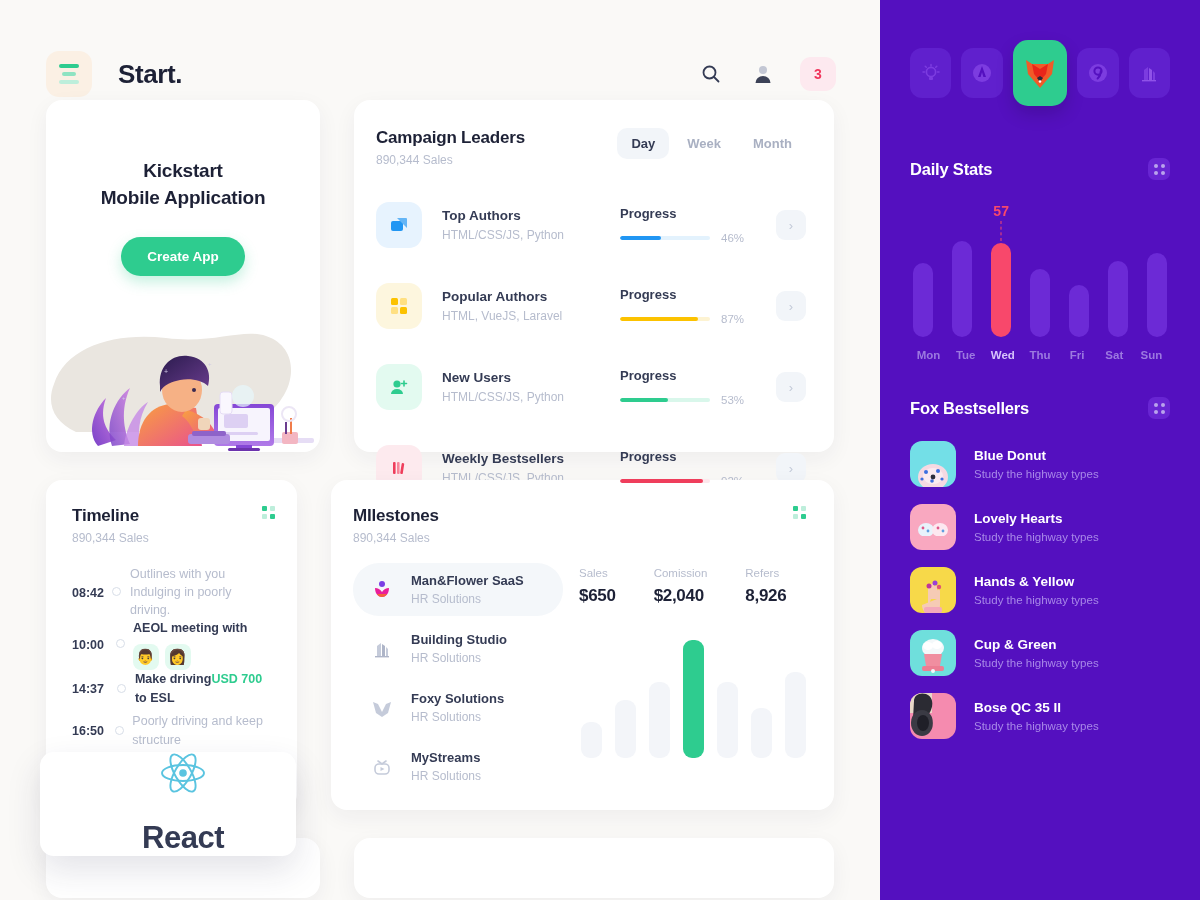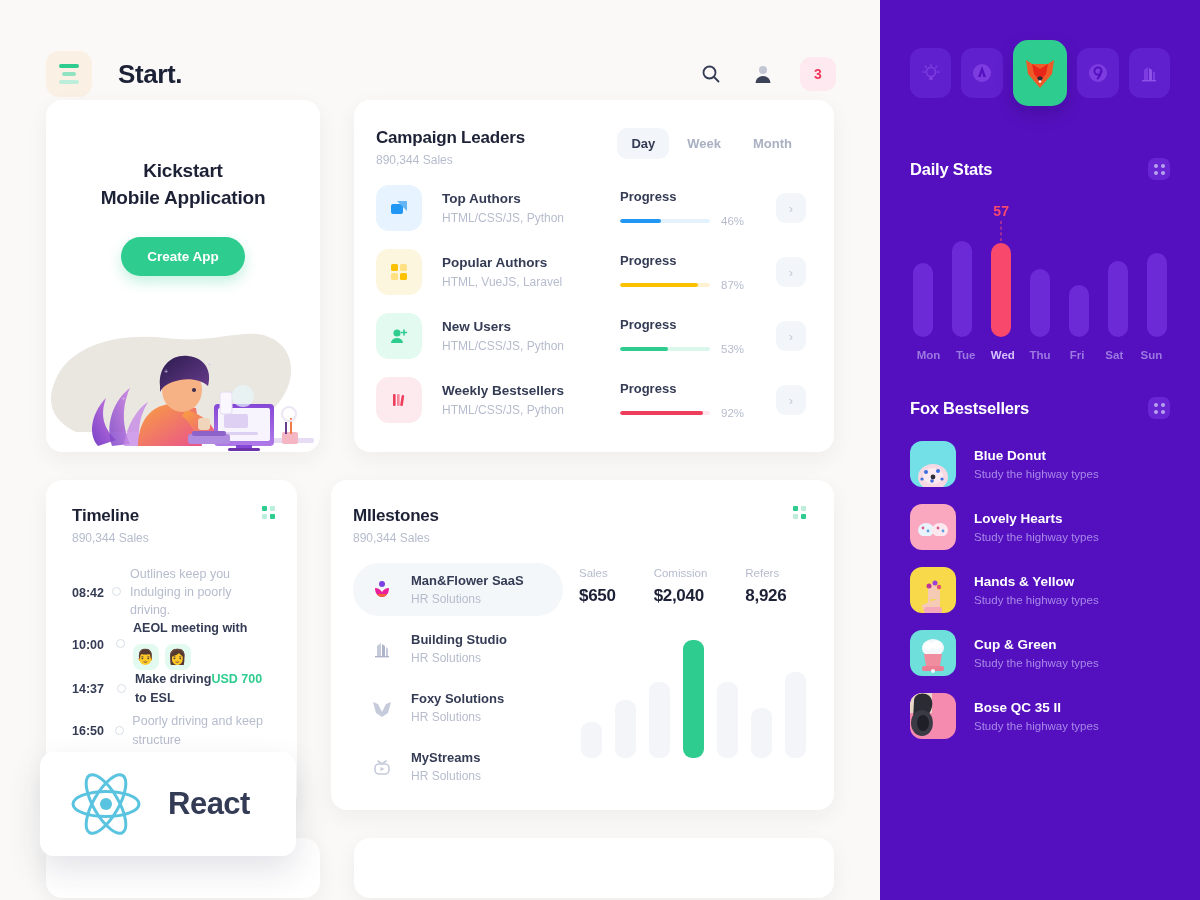--- a/index.html
+++ b/index.html
@@ -79,21 +79,21 @@
   .card-head { display: flex; align-items: flex-start; }
   .card-title { font-size: 17px; font-weight: bold; color: #1d2136; letter-spacing: -0.2px; }
   .card-sub { font-size: 12px; color: #b6bccd; margin-top: 5px; }
   .seg { margin-left: auto; display: flex; align-items: center; gap: 4px; }
   .seg span {
     font-size: 13px; color: #a9b0c2; font-weight: bold;
     padding: 8px 14px; border-radius: 10px; cursor: pointer;
   }
   .seg span.active { background: #f2f5f9; color: #343b54; }
 
-  .lead-row { display: flex; align-items: center; margin-top: 18px; }
+  .lead-row { display: flex; align-items: center; margin-top: 35px; }
   .lead-ic {
     width: 46px; height: 46px; border-radius: 13px; flex: 0 0 auto;
     display: flex; align-items: center; justify-content: center;
   }
   .lead-txt { margin-left: 20px; width: 178px; }
   .lead-name { font-size: 13.5px; font-weight: bold; color: #343b54; }
   .lead-tech { font-size: 12px; color: #b6bccd; margin-top: 5px; }
   .lead-prog { width: 150px; }
   .prog-label { font-size: 13px; font-weight: bold; color: #343b54; }
   .prog-line { display: flex; align-items: center; margin-top: 11px; }
@@ -147,21 +147,21 @@
   
   .row3 { display: flex; gap: 34px; padding: 28px 46px 0; }
   .peek1 { width: 274px; height: 60px; }
   .peek2 { flex: 1; height: 60px; }
 
   
   .react-card {
     position: absolute; left: 40px; top: 752px;
     width: 256px; height: 104px; border-radius: 14px; background: #fff;
     box-shadow: 0 14px 34px rgba(40,40,80,0.13);
-    display: flex; align-items: center; padding-left: 30px; gap: 26px;
+    display: flex; align-items: center; padding-left: 30px; gap: 26px; flex-direction: column;
   }
   .react-name { font-size: 31px; font-weight: bold; color: #343b54; letter-spacing: -0.5px; }
 
   
   .sidebar {
     width: 320px; height: 900px; background: #5410bf;
     padding: 48px 30px 0 30px; overflow: hidden; position: relative;
   }
   .apps { display: flex; gap: 10px; justify-content: space-between; }
   .app-ic {
@@ -417,21 +417,21 @@
         </div>
         <div class="tl-list">
 
           <div class="tl-item" style="min-height:54px">
             <div class="tl-time">08:42</div>
             <div class="tl-dotcol">
                 <div class="tl-dot"></div>
                 <div class="tl-stem"></div>
               </div>
             <div class="tl-body">
-              <span class="tl-muted">Outlines keep you Indulging in poorly driving.</span>
+              <span class="tl-muted">Outlines with you Indulging in poorly driving.</span>
             </div>
           </div>
 
           <div class="tl-item" style="min-height:48px">
             <div class="tl-time">10:00</div>
             <div class="tl-dotcol">
                 <div class="tl-dot"></div>
                 <div class="tl-stem"></div>
               </div>
             <div class="tl-body">

